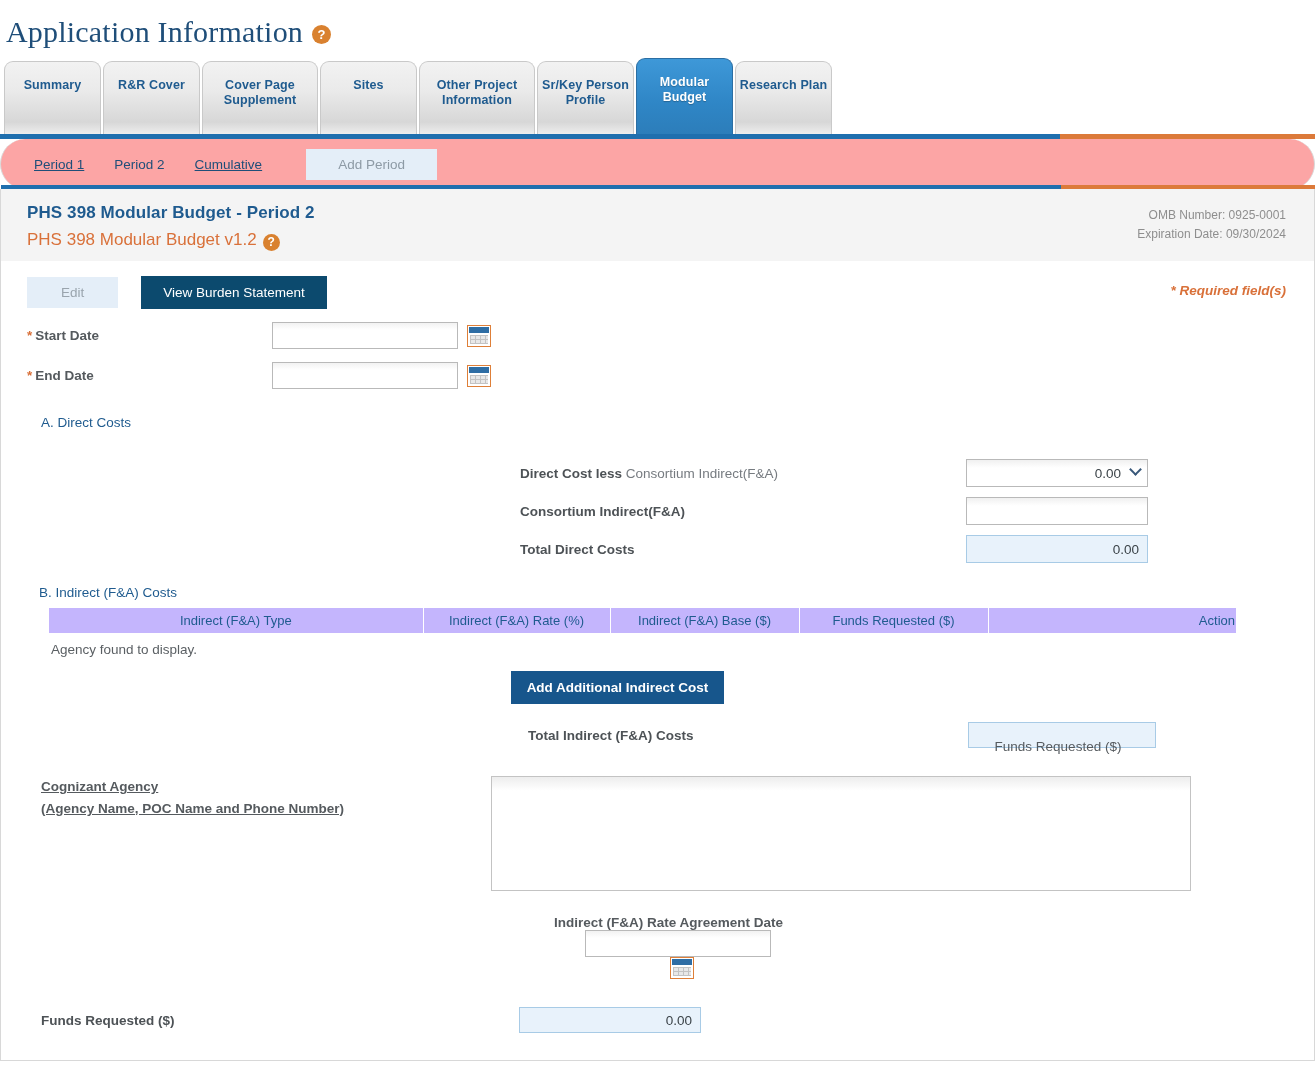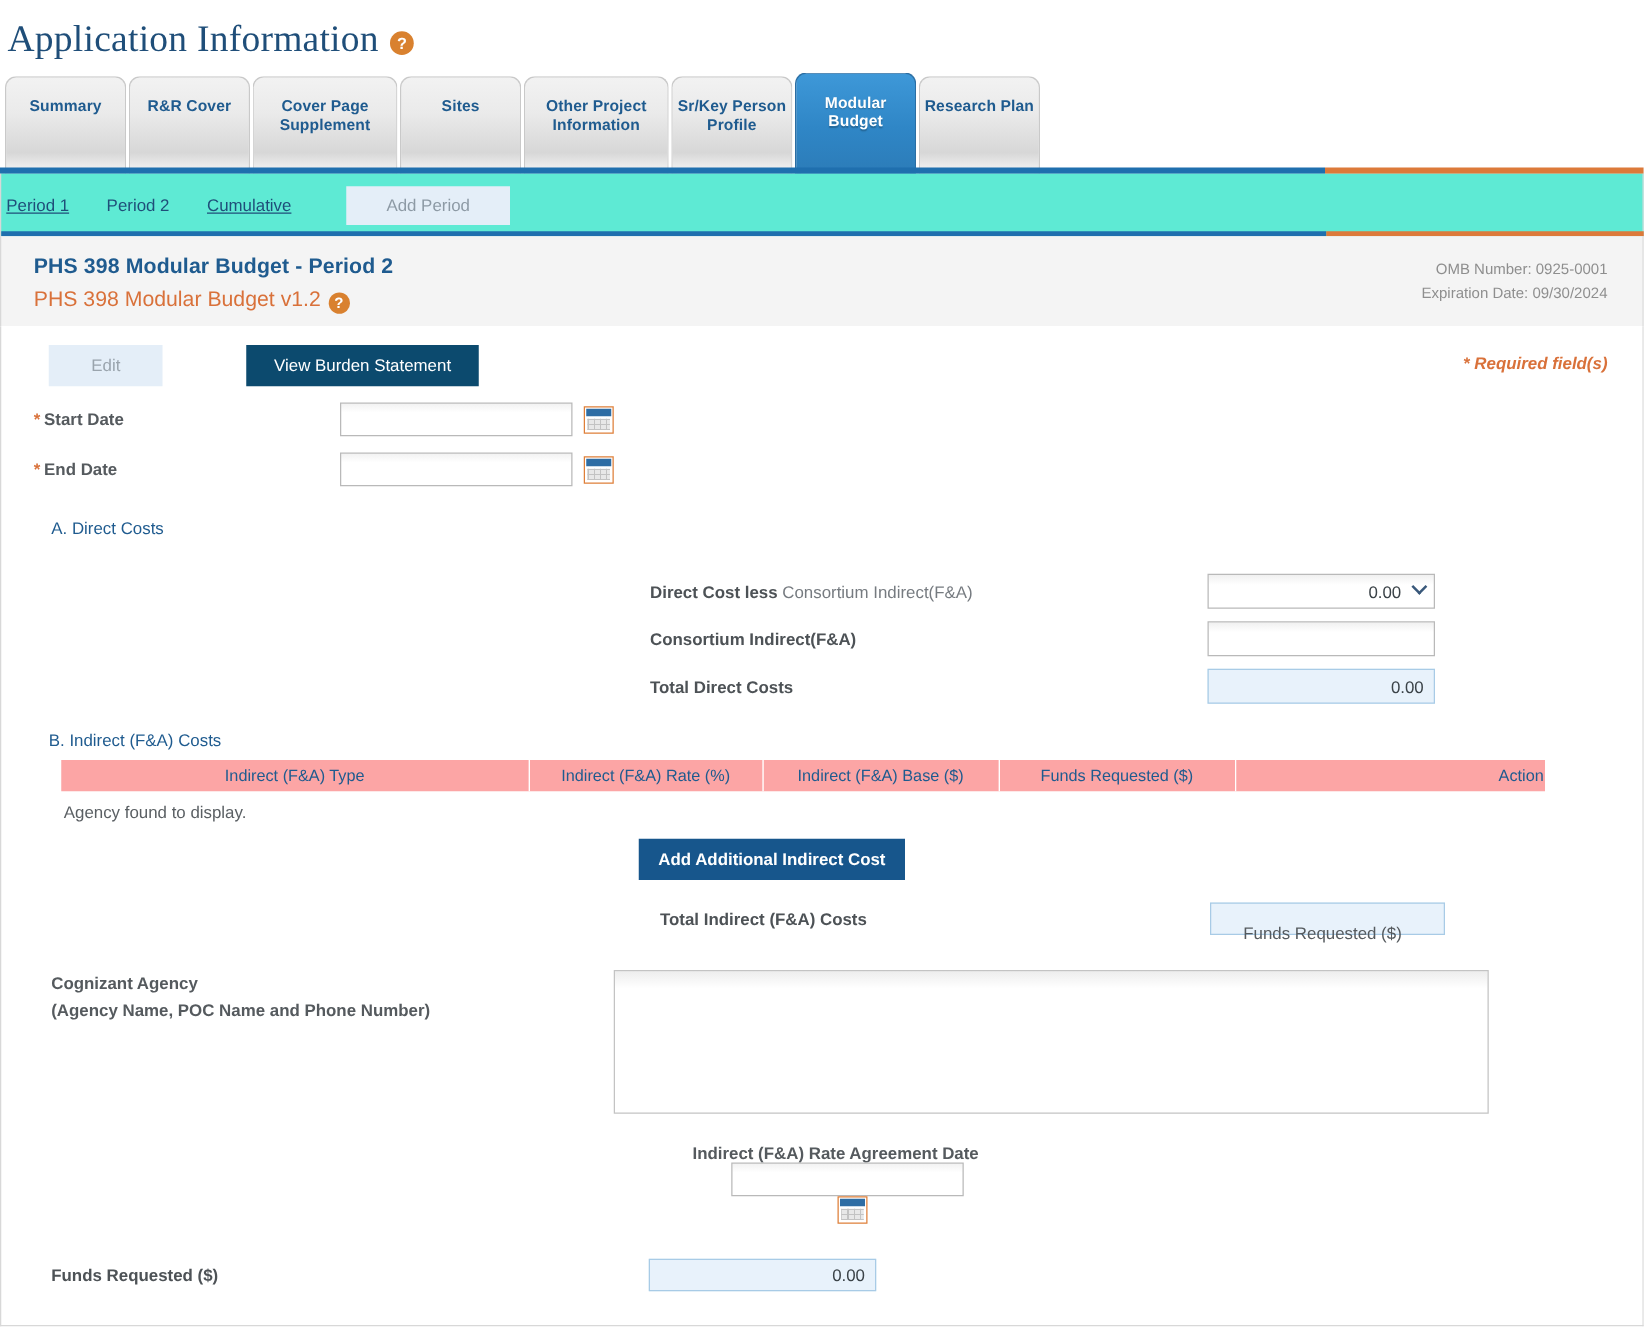--- a/index.html
+++ b/index.html
@@ -93,24 +93,25 @@
     height: 5px; width: 255px;
     background: #dc7a3a;
   }
 
   
   .period-bar {
     position: relative;
     height: 50px;
     display: flex;
     align-items: center;
-    padding-left: 4px;
-    background: #5eead4;
+    padding-left: 33px;
+    background: #fca5a5;
     border-left: 1px solid #d8d8d8;
     border-right: 1px solid #d8d8d8;
+    border-radius: 25px;
   }
   .period-link {
     font-size: 13.5px;
     color: #1f4e79;
     text-decoration: underline;
     margin-right: 30px;
     cursor: pointer;
   }
   .period-link.current {
     text-decoration: none;
@@ -170,23 +171,22 @@
   .body-panel {
     background: #ffffff;
     border-left: 1px solid #d8d8d8;
     border-right: 1px solid #d8d8d8;
     border-bottom: 1px solid #d8d8d8;
     height: 800px;
     position: relative;
     padding: 0;
   }
   .btn-row {
-    display: flex; 
-    padding: 15px 0 0 38px;
-    gap: 44px;
+    display: flex; align-items: center;
+    padding: 15px 0 0 26px;
   }
   .btn-edit {
     background: #e4eef8;
     color: #9aa4ad;
     border: none;
     font-size: 13.5px;
     padding: 8px 34px;
     font-family: "Liberation Sans", sans-serif;
     cursor: default;
   }
@@ -315,21 +315,21 @@
   }
 
   
   .tbl {
     margin: 8px 0 0 48px;
     width: 1187px;
     border-collapse: collapse;
     font-size: 13px;
   }
   .tbl th {
-    background: #fca5a5;
+    background: #c4b5fd;
     color: #1f5b8f;
     font-weight: normal;
     height: 25px;
     border-right: 1px solid #ffffff;
     text-align: center;
     font-size: 13px;
   }
   .tbl th:last-child { border-right: none; text-align: right; }
   .nothing {
     padding: 9px 0 0 50px;
@@ -375,20 +375,21 @@
     display: flex;
     margin-top: 28px;
     padding-left: 40px;
   }
   .cog-label {
     width: 450px;
     font-size: 13.5px;
     font-weight: bold;
     color: #555a5e;
     line-height: 22px;
+    text-decoration: underline;
   }
   .cog-ta {
     width: 700px; height: 115px;
     border: 1px solid #c3c3c3;
     background: linear-gradient(to bottom, #ededed 0%, #ffffff 12%);
     resize: none;
     font-family: "Liberation Sans", sans-serif;
     font-size: 13px;
     padding: 4px;
   }

